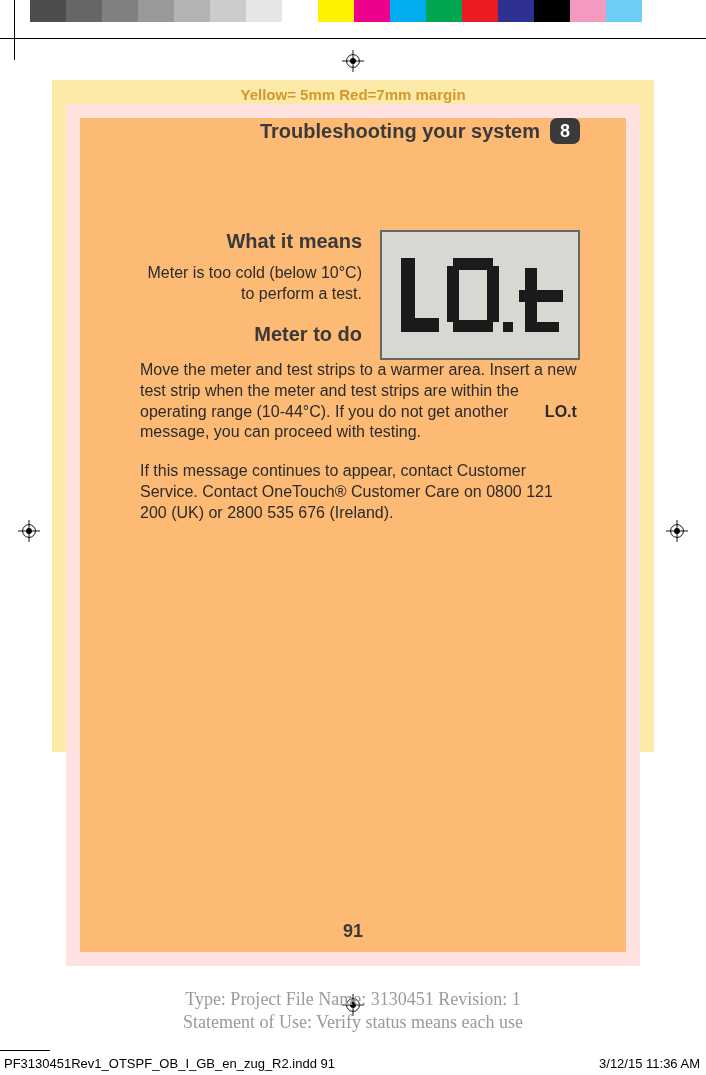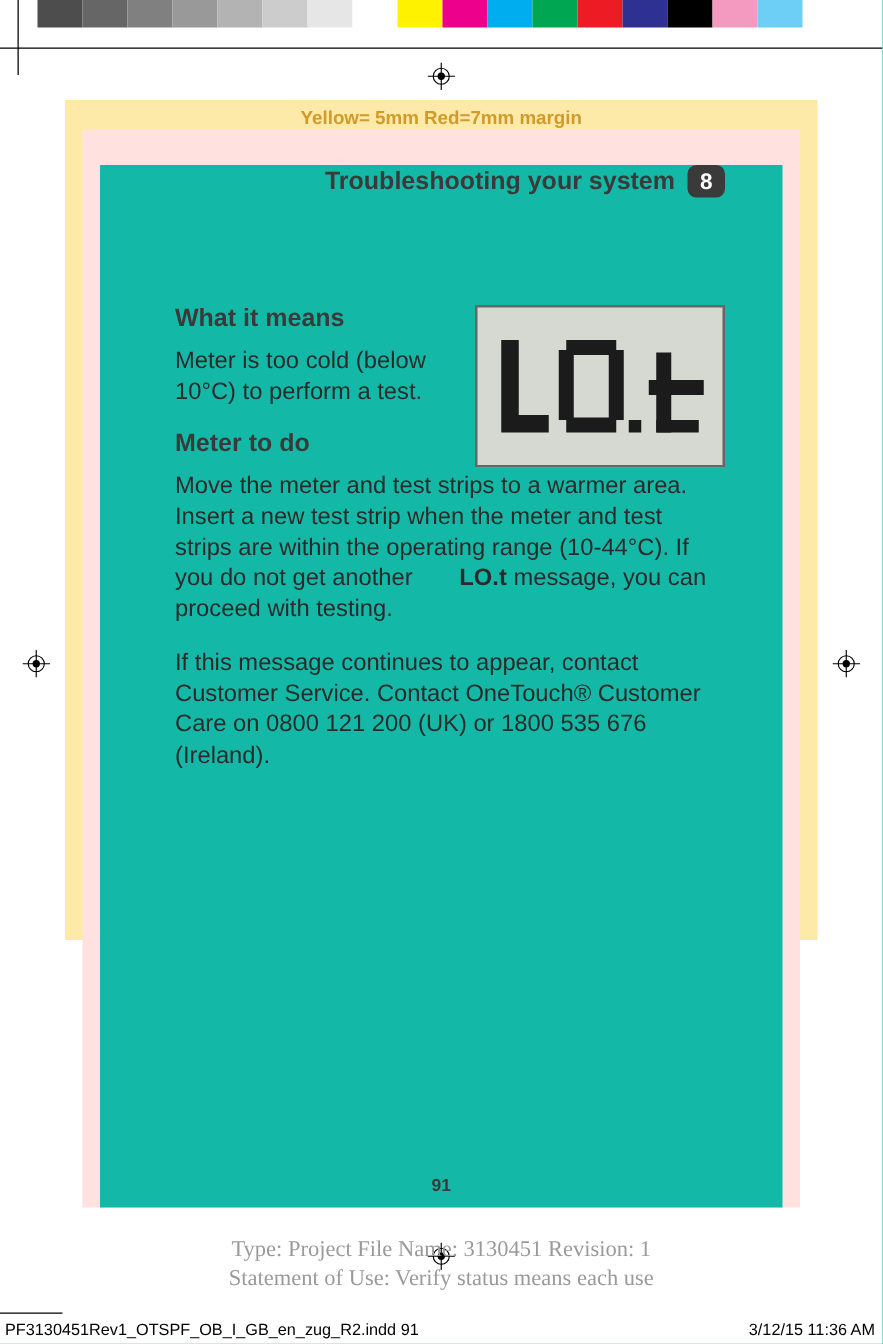--- a/index.html
+++ b/index.html
@@ -67,24 +67,24 @@
     position: absolute;
     left: 14px;
     top: 24px;
     width: 574px;
     height: 862px;
     background: #ffe2e0; 
   }
   .page-content {
     position: absolute;
     left: 14px;
-    top: 28px;
+    top: 14px;
     width: 546px;
     height: 834px;
-    background: #14b8a6;
+    background: #fdba74;
     padding: 0 46px 0 60px;
     color: #3a3a3a;
   }
 
   
   .header-row {
     display: flex;
     justify-content: flex-end;
     align-items: center;
     gap: 10px;
@@ -108,31 +108,31 @@
     align-items: center;
     justify-content: center;
   }
 
   
   .section-row {
     display: flex;
     gap: 18px;
     align-items: flex-start;
   }
-  .section-col { flex: 1; }
+  .section-col { flex: 1; text-align: right; }
   .h2 {
     font-size: 20px;
     font-weight: 700;
     color: #3a3a3a;
     margin-bottom: 10px;
   }
   .body-text {
     font-family: "Arial Narrow", Arial, sans-serif;
     font-stretch: condensed;
-    font-size: 19px;
+    font-size: 16px;
     line-height: 1.3;
     color: #2b2b2b;
     margin-bottom: 18px;
   }
   .body-text .bold { font-weight: 700; margin-left: 32px; }
 
   
   .lcd {
     width: 200px;
     height: 130px;
@@ -144,21 +144,21 @@
     flex-shrink: 0;
   }
   .lcd svg { width: 170px; height: 90px; }
 
   
   .page-num {
     position: absolute;
     bottom: 10px;
     left: 0; width: 100%;
     text-align: center;
-    font-size: 14px;
+    font-size: 18px;
     font-weight: 700;
     color: #3a3a3a;
   }
 
   
   .meta-block {
     position: absolute;
     left: 0; width: 100%;
     text-align: center;
     font-family: "Times New Roman", serif;
@@ -273,21 +273,21 @@
               <rect x="130" y="72" width="34" height="10"></rect>
             </g>
           </svg>
         </div>
       </div>
 
       <div class="body-text">
         <span>Move the meter and test strips to a warmer area. Insert a new test strip when the meter and test strips are within the operating range (10-44°C). If you do not get another </span><span class="bold">LO.t</span><span> message, you can proceed with testing.</span>
       </div>
 
-      <div class="body-text">If this message continues to appear, contact Customer Service. Contact OneTouch® Customer Care on 0800 121 200 (UK) or 1800 535 676 (Ireland).</div>
+      <div class="body-text">If this message continues to appear, contact Customer Service. Contact OneTouch® Customer Care on 0800 121 200 (UK) or 2800 535 676 (Ireland).</div>
 
       <div class="page-num">91</div>
     </div>
   </div>
 </div>
 
 <div class="meta-block" style="top:988px;">
   <span class="line">Type: Project File  Name: 3130451  Revision: 1</span>
   <span class="line">Statement of Use: Verify status means each use</span>
 </div>

